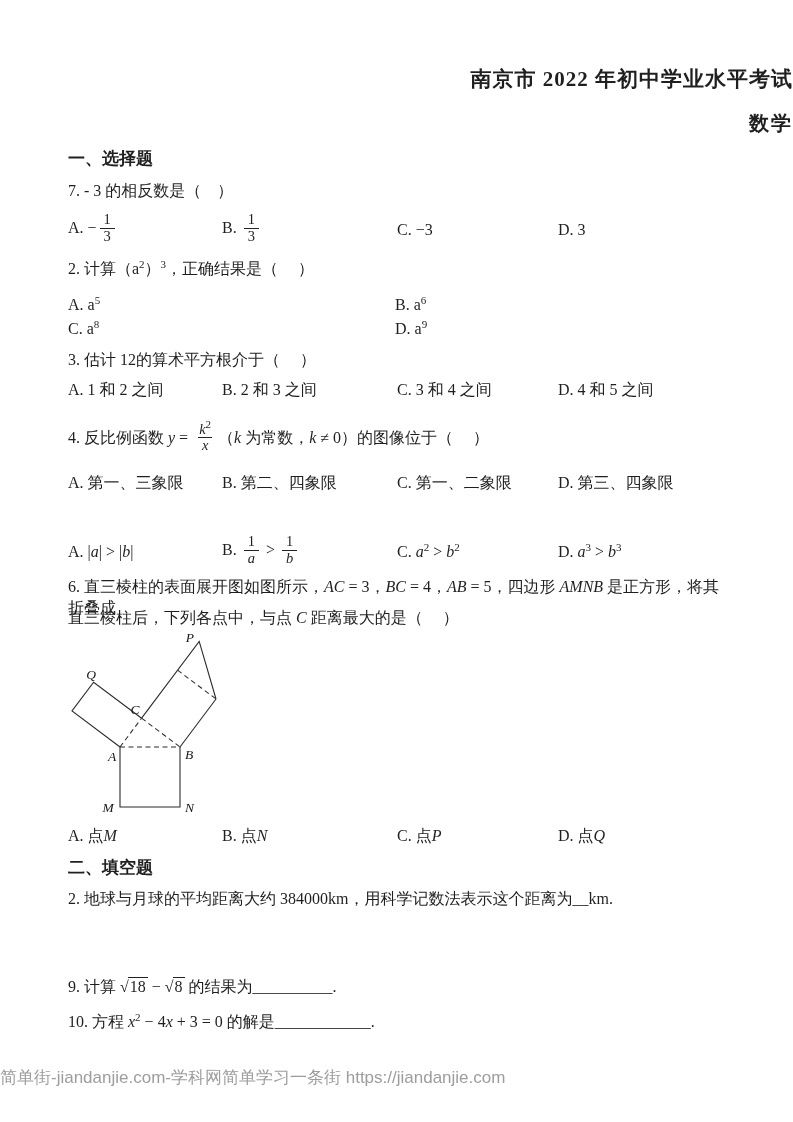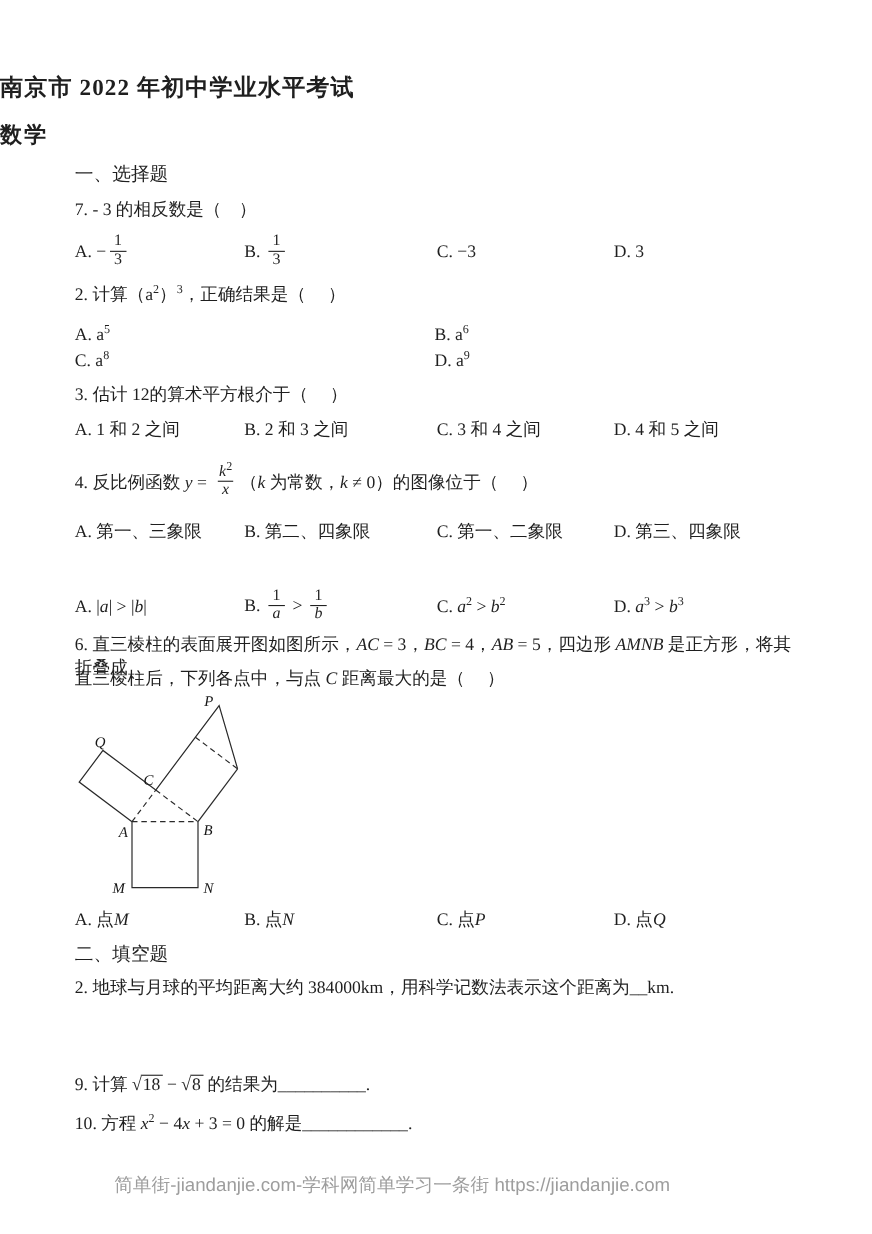--- a/index.html
+++ b/index.html
@@ -10,24 +10,24 @@
     background:#ffffff;
     font-family:"Liberation Serif","DejaVu Serif",serif;
     color:#1f1f1f;
     overflow:hidden;
   }
   .line {
     position:absolute; left:68px; width:662px;
     font-size:16px; line-height:1.3;
     white-space:pre-wrap;
   }
-  .centered { left:0; width:793px; text-align:left; }
+  .centered { left:0; width:793px; text-align:right; }
   .doc-title { top:66px; font-size:21px; font-weight:bold; letter-spacing:1px; }
   .doc-subtitle { top:110px; font-size:20px; font-weight:bold; letter-spacing:2px; }
-  .sec-head { font-weight:normal; font-size:17px; }
+  .sec-head { font-weight:bold; font-size:17px; }
   .opt-row {
     position:absolute; left:68px; width:680px;
     display:grid; align-items:center;
     font-size:16px;
   }
   .cols4 { grid-template-columns:154px 175px 161px 1fr; }
   .cols2 { grid-template-columns:327px 1fr; }
   .opt-cell { white-space:pre-wrap; }
   .mi { font-style:italic; font-family:"Liberation Serif","DejaVu Serif",serif; }
   sup { font-size:11px; line-height:0; }
@@ -41,21 +41,21 @@
   .sqrt { display:inline; white-space:nowrap;font-family:Liberation Serif, serif; }
   .sqrt .rad { display:inline; letter-spacing:-1px; }
   .sqrt .rbody { display:inline-block; border-top:1.2px solid #222; padding:0 2px; line-height:1.15; }
   .figure-box { position:absolute; left:58px; top:628px; width:170px; height:190px; }
   .figure-box svg { display:block; }
   .net-solid { fill:none; stroke:#2a2a2a; stroke-width:1.1; }
   .net-dashed { fill:none; stroke:#2a2a2a; stroke-width:1.05; stroke-dasharray:5 3.5; }
   .vlabel { font-family:"Liberation Serif","DejaVu Serif",serif; font-style:italic; font-size:13.5px; fill:#161616; }
   .footer {
     position:absolute; top:1066px; left:0; width:713px;
-    text-align:center; font-size:17px; color:#9d9d9d;
+    text-align:left; font-size:17px; color:#9d9d9d;
     font-family:"Liberation Sans","DejaVu Sans",sans-serif;
   }
 </style>
 </head>
 <body>
 
 <div class="page">
 
   <div class="line centered doc-title">南京市 2022 年初中学业水平考试</div>
   <div class="line centered doc-subtitle">数学</div>

